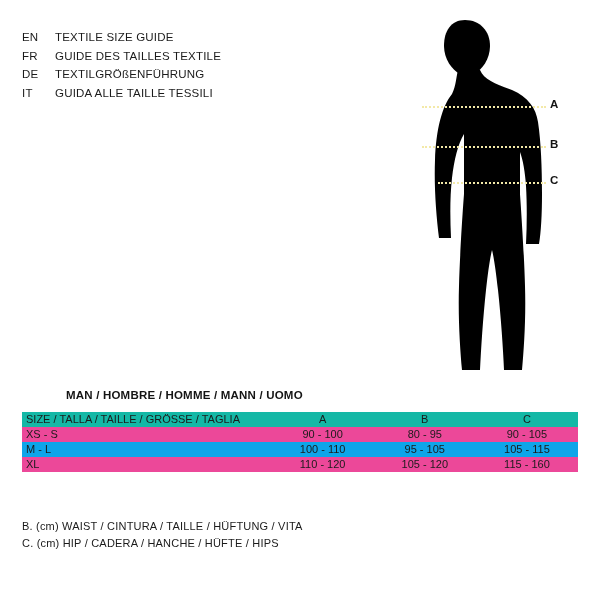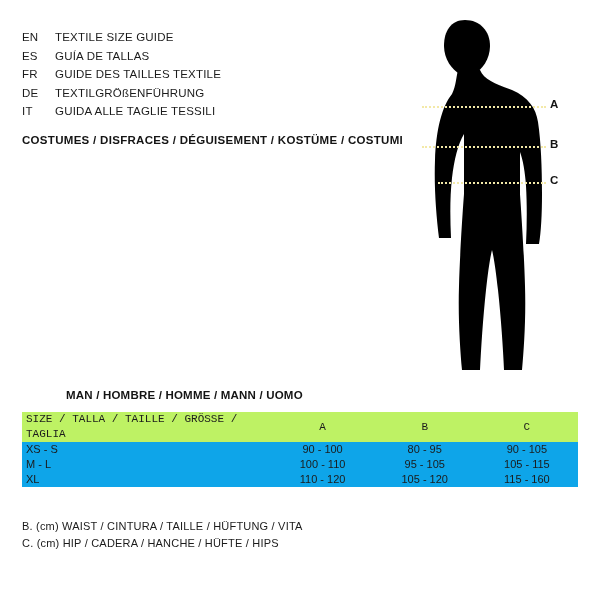--- a/index.html
+++ b/index.html
@@ -112,25 +112,24 @@
     text-align: center;
     vertical-align: middle;
   }
   table.size-table th.head-label,
   table.size-table td.row-label {
     text-align: left;
     padding-left: 4px;
     width: 250px;
   }
   table.size-table tr.head {
-    background: #bef264;
-    font-family: Liberation Mono, monospace;
+    background: #14b8a6;
   }
   table.size-table tr.r-odd {
-    background: #0ea5e9;
+    background: #ec4899;
   }
   table.size-table tr.r-even {
     background: #0ea5e9;
   }
   table.size-table col.c-a { width: 104px; }
   table.size-table col.c-b { width: 104px; }
   table.size-table col.c-c { width: 104px; }
 
   
   .legend {
@@ -150,38 +149,33 @@
 <body>
 
 <div class="page">
 
   <div class="lang-block">
     <div class="lang-row">
       <span class="lang-code">EN</span>
       <span class="lang-text">TEXTILE SIZE GUIDE</span>
     </div>
     <div class="lang-row">
-      <span class="lang-code">ES</span>
-      <span class="lang-text">GUÍA DE TALLAS</span>
-    </div>
-    <div class="lang-row">
       <span class="lang-code">FR</span>
       <span class="lang-text">GUIDE DES TAILLES TEXTILE</span>
     </div>
     <div class="lang-row">
       <span class="lang-code">DE</span>
       <span class="lang-text">TEXTILGRÖßENFÜHRUNG</span>
     </div>
     <div class="lang-row">
       <span class="lang-code">IT</span>
-      <span class="lang-text">GUIDA ALLE TAGLIE TESSILI</span>
+      <span class="lang-text">GUIDA ALLE TAILLE TESSILI</span>
     </div>
   </div>
 
-  <div class="costumes-line">COSTUMES / DISFRACES / DÉGUISEMENT / KOSTÜME / COSTUMI</div>
 
   <div class="figure-wrap">
     <svg class="silhouette" width="170" height="360" viewBox="0 0 170 360">
 
       <path fill="#000000" d="M57,2 C72,2 82,13 82,28 C82,41 74,52 66,56 L52,56 C44,52 36,41 36,28 C36,13 43,2 57,2 Z"></path>
 
       <path fill="#000000" d="
         M50,52
         L72,52
         C76,62 88,66 104,72

